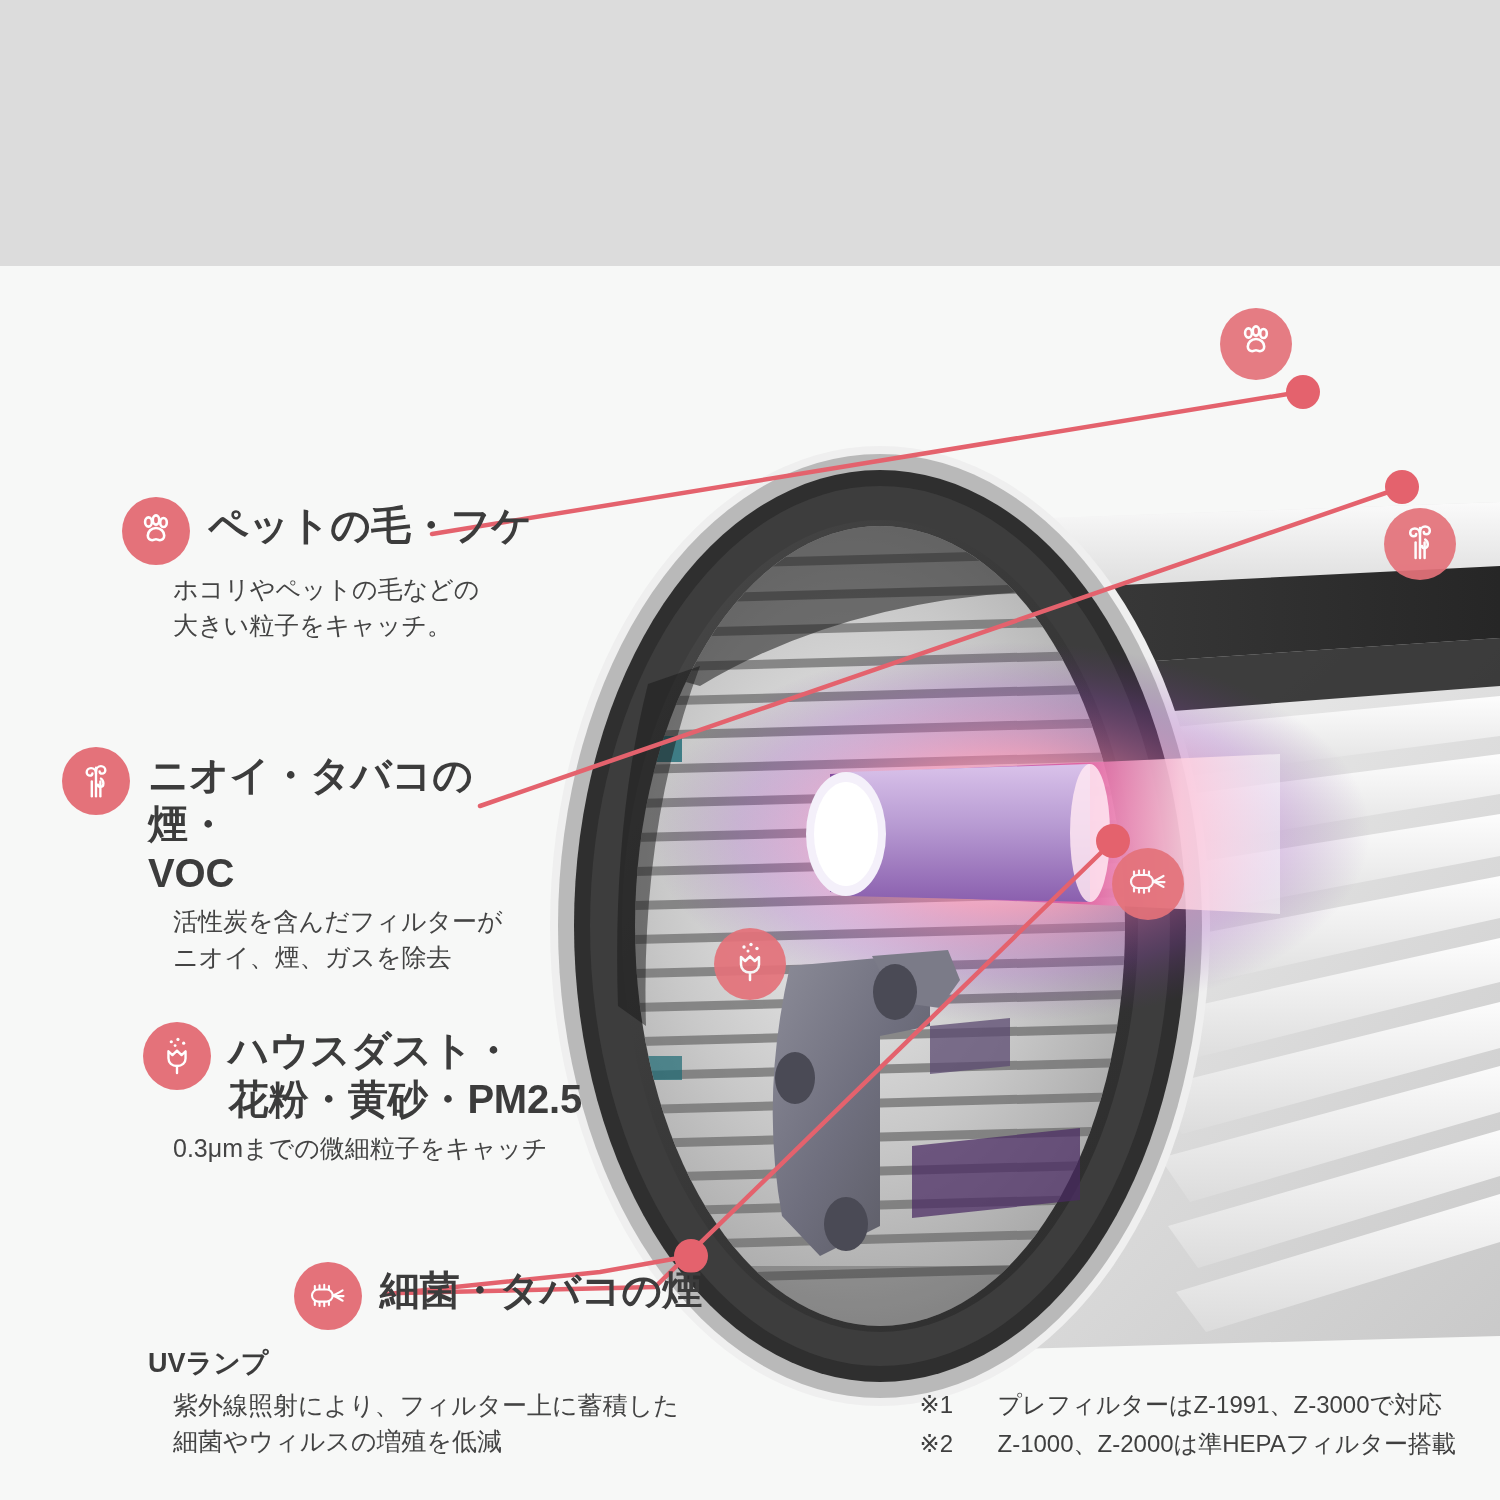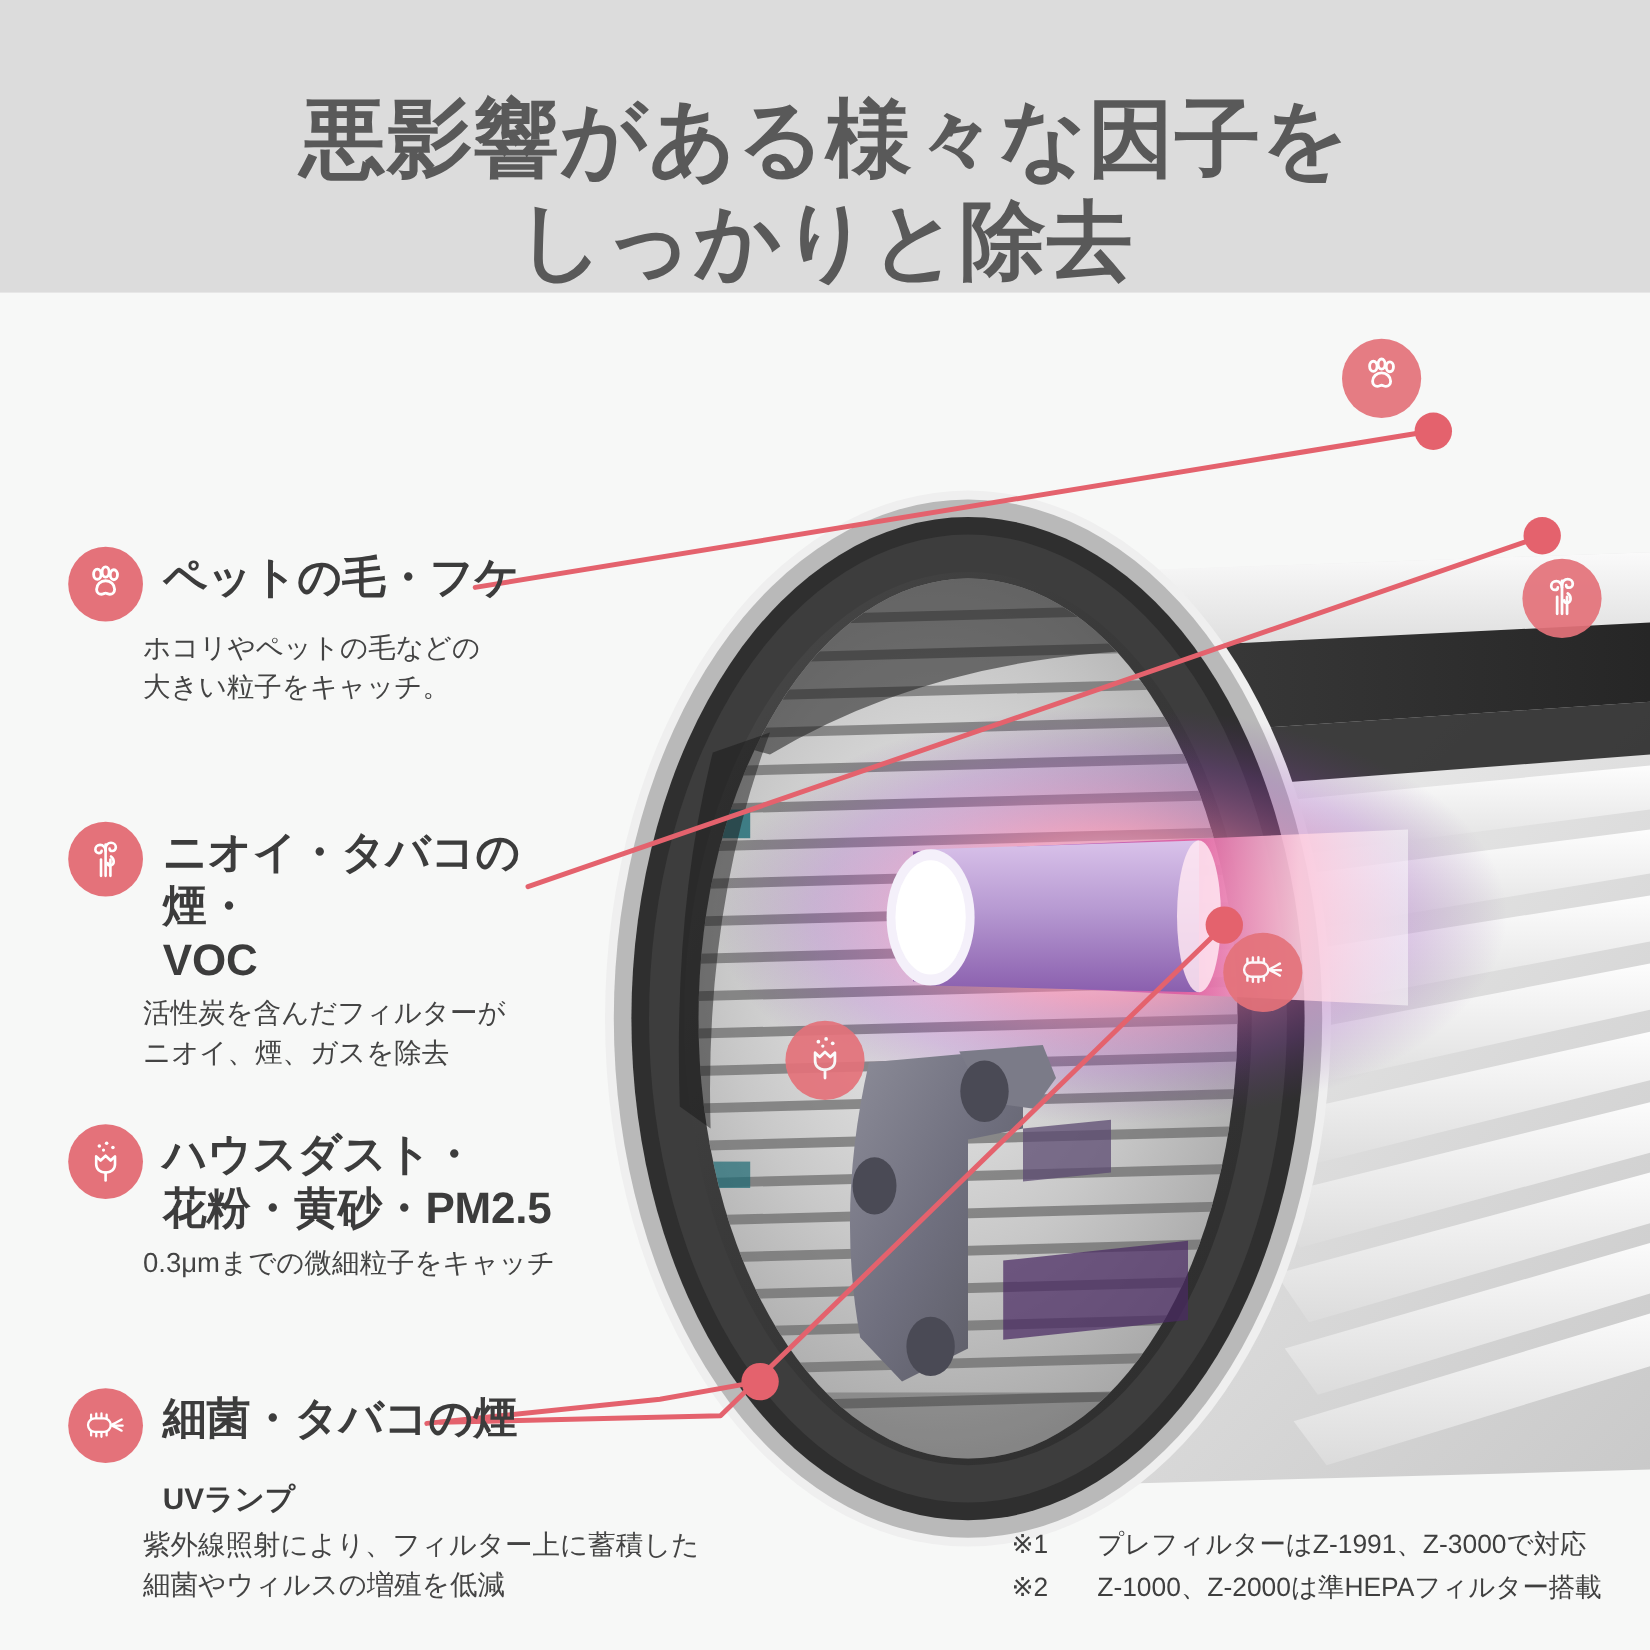--- a/index.html
+++ b/index.html
@@ -31,21 +31,21 @@
 
   
   .photo{
     position:absolute;left:0;top:266px;width:1500px;height:1234px;
     overflow:hidden;
   }
   .photo svg{position:absolute;left:0;top:0;}
 
   
   .block{position:absolute;}
-  .blk-head{display:flex;align-items:flex-start;}
+  .blk-head{display:flex;align-items:flex-start;justify-content:flex-end;}
   .badge{
     width:68px;height:68px;border-radius:50%;
     background:#e4727a;
     flex:0 0 68px;
     display:flex;align-items:center;justify-content:center;
     margin-right:18px;
   }
   .badge svg{display:block;}
   .blk-title{
     font-size:40px;font-weight:bold;color:#3c3c3c;
@@ -54,21 +54,21 @@
     padding-top:4px;
     white-space:pre-line;
   }
   .blk-sub{
     font-size:27px;font-weight:bold;color:#3c3c3c;
     margin-left:86px;margin-top:16px;line-height:1.3;
   }
   .blk-sub .note{font-size:21px;font-weight:normal;color:#4a4a4a;margin-left:8px;}
   .blk-body{
     font-size:25px;color:#444;line-height:1.44;
-    margin-left:68px;margin-top:6px;
+    margin-left:111px;margin-top:6px;
     white-space:pre-line;
   }
 
   
   .float-badge{
     position:absolute;width:72px;height:72px;border-radius:50%;
     background:#e4727a;opacity:.92;
     display:flex;align-items:center;justify-content:center;
   }
 
@@ -80,22 +80,20 @@
   }
   .fn-row{display:flex;}
   .fn-mark{width:78px;flex:0 0 78px;}
 </style>
 </head>
 <body>
 
 <div id="stage">
 
   <div class="header-band"></div>
-  <h1 class="header-title">悪影響がある様々な因子を
-しっかりと除去</h1>
 
   <div class="photo">
     <svg width="1500" height="1234" viewBox="0 0 1500 1234" xmlns="http://www.w3.org/2000/svg">
       <defs>
         <linearGradient id="shellOuter" x1="0" y1="0" x2="1" y2="1">
           <stop offset="0" stop-color="#ffffff"></stop>
           <stop offset="0.35" stop-color="#eeeeee"></stop>
           <stop offset="0.7" stop-color="#d9d9d9"></stop>
           <stop offset="1" stop-color="#c9c9c9"></stop>
         </linearGradient>

